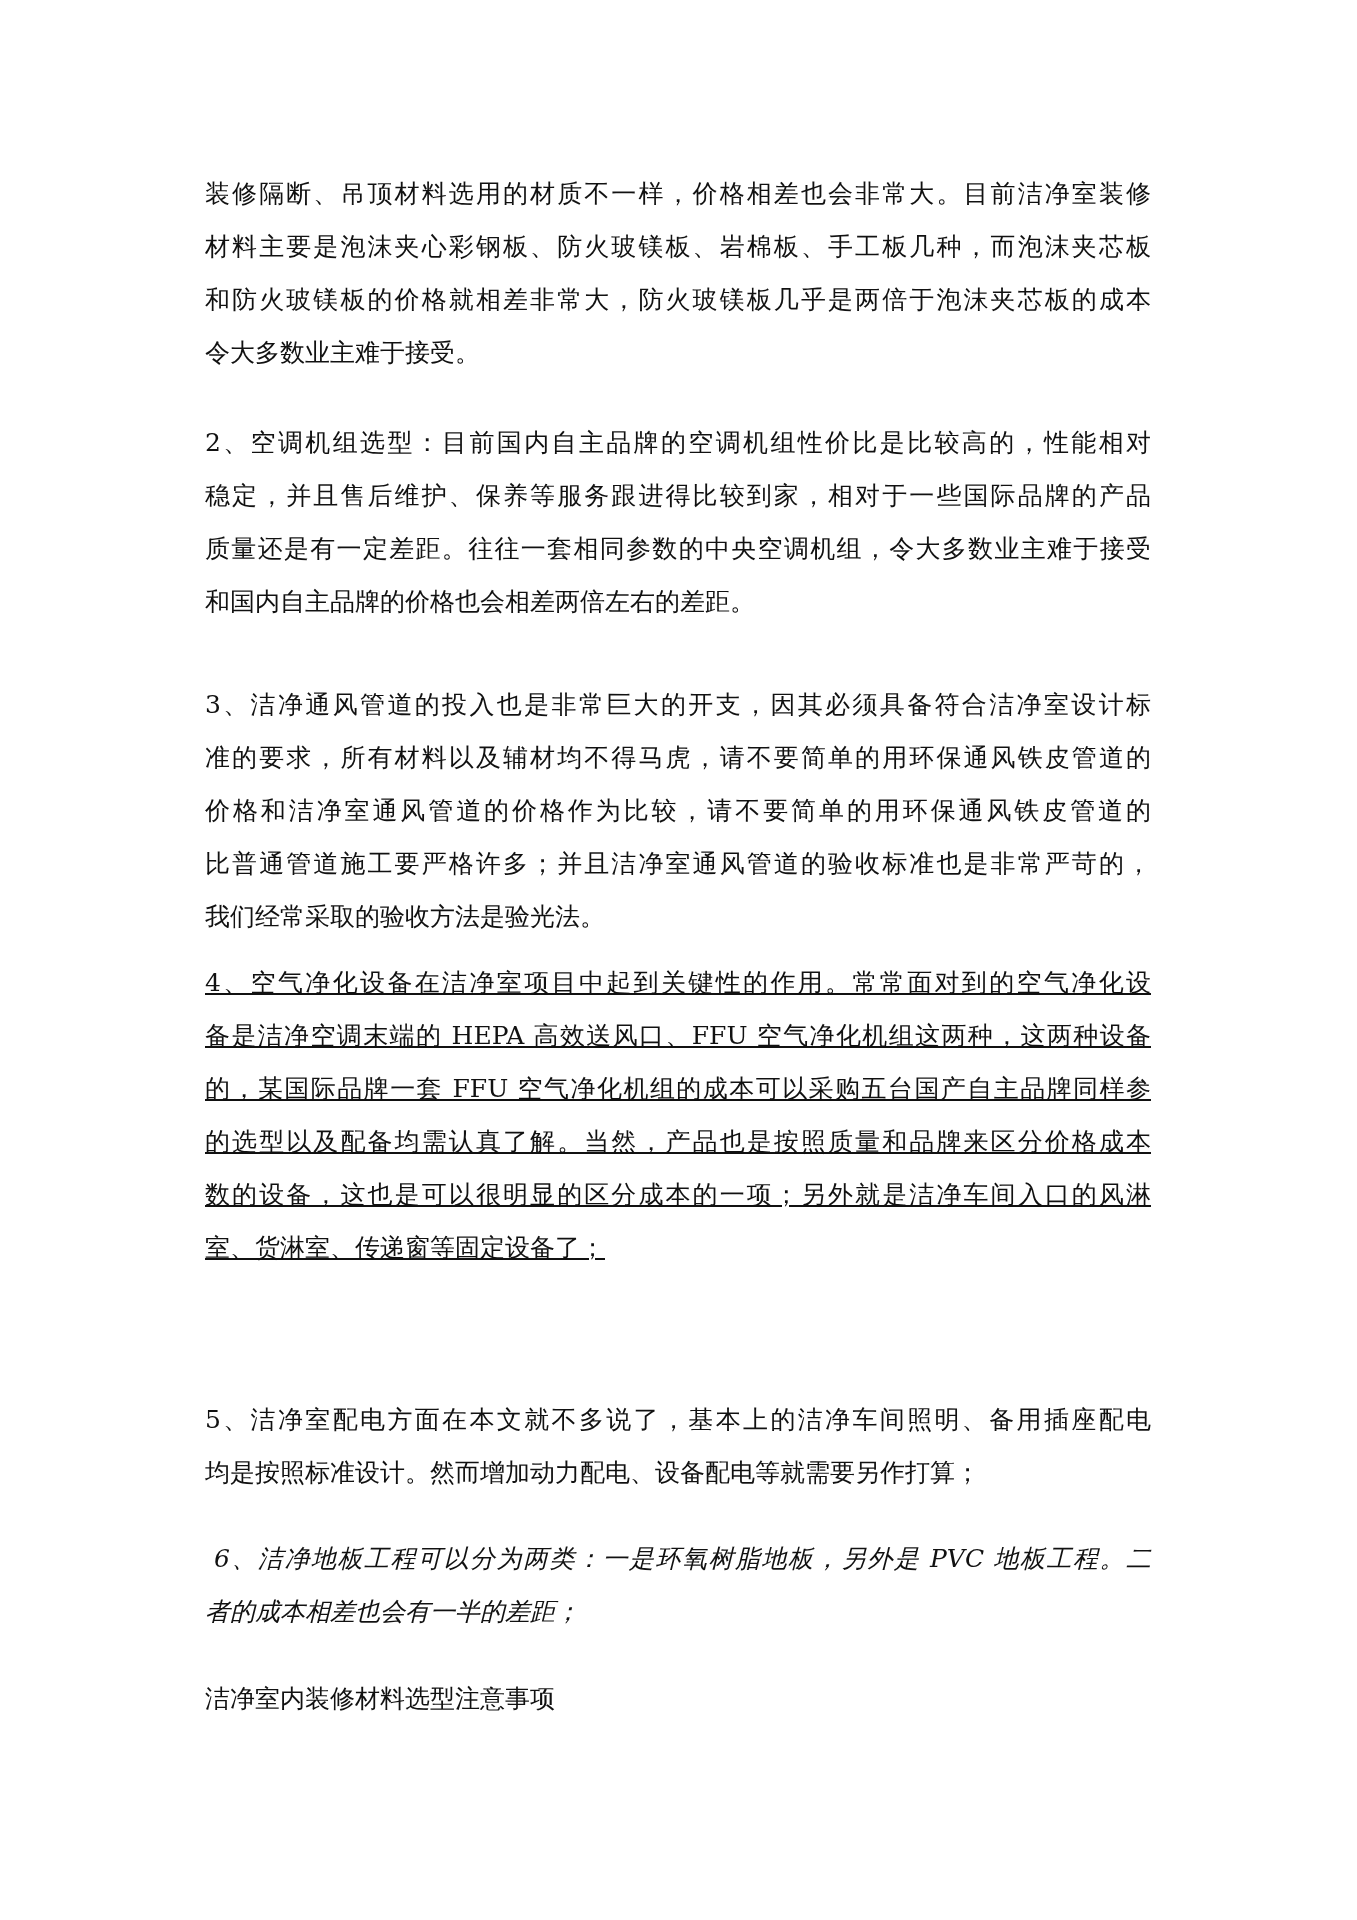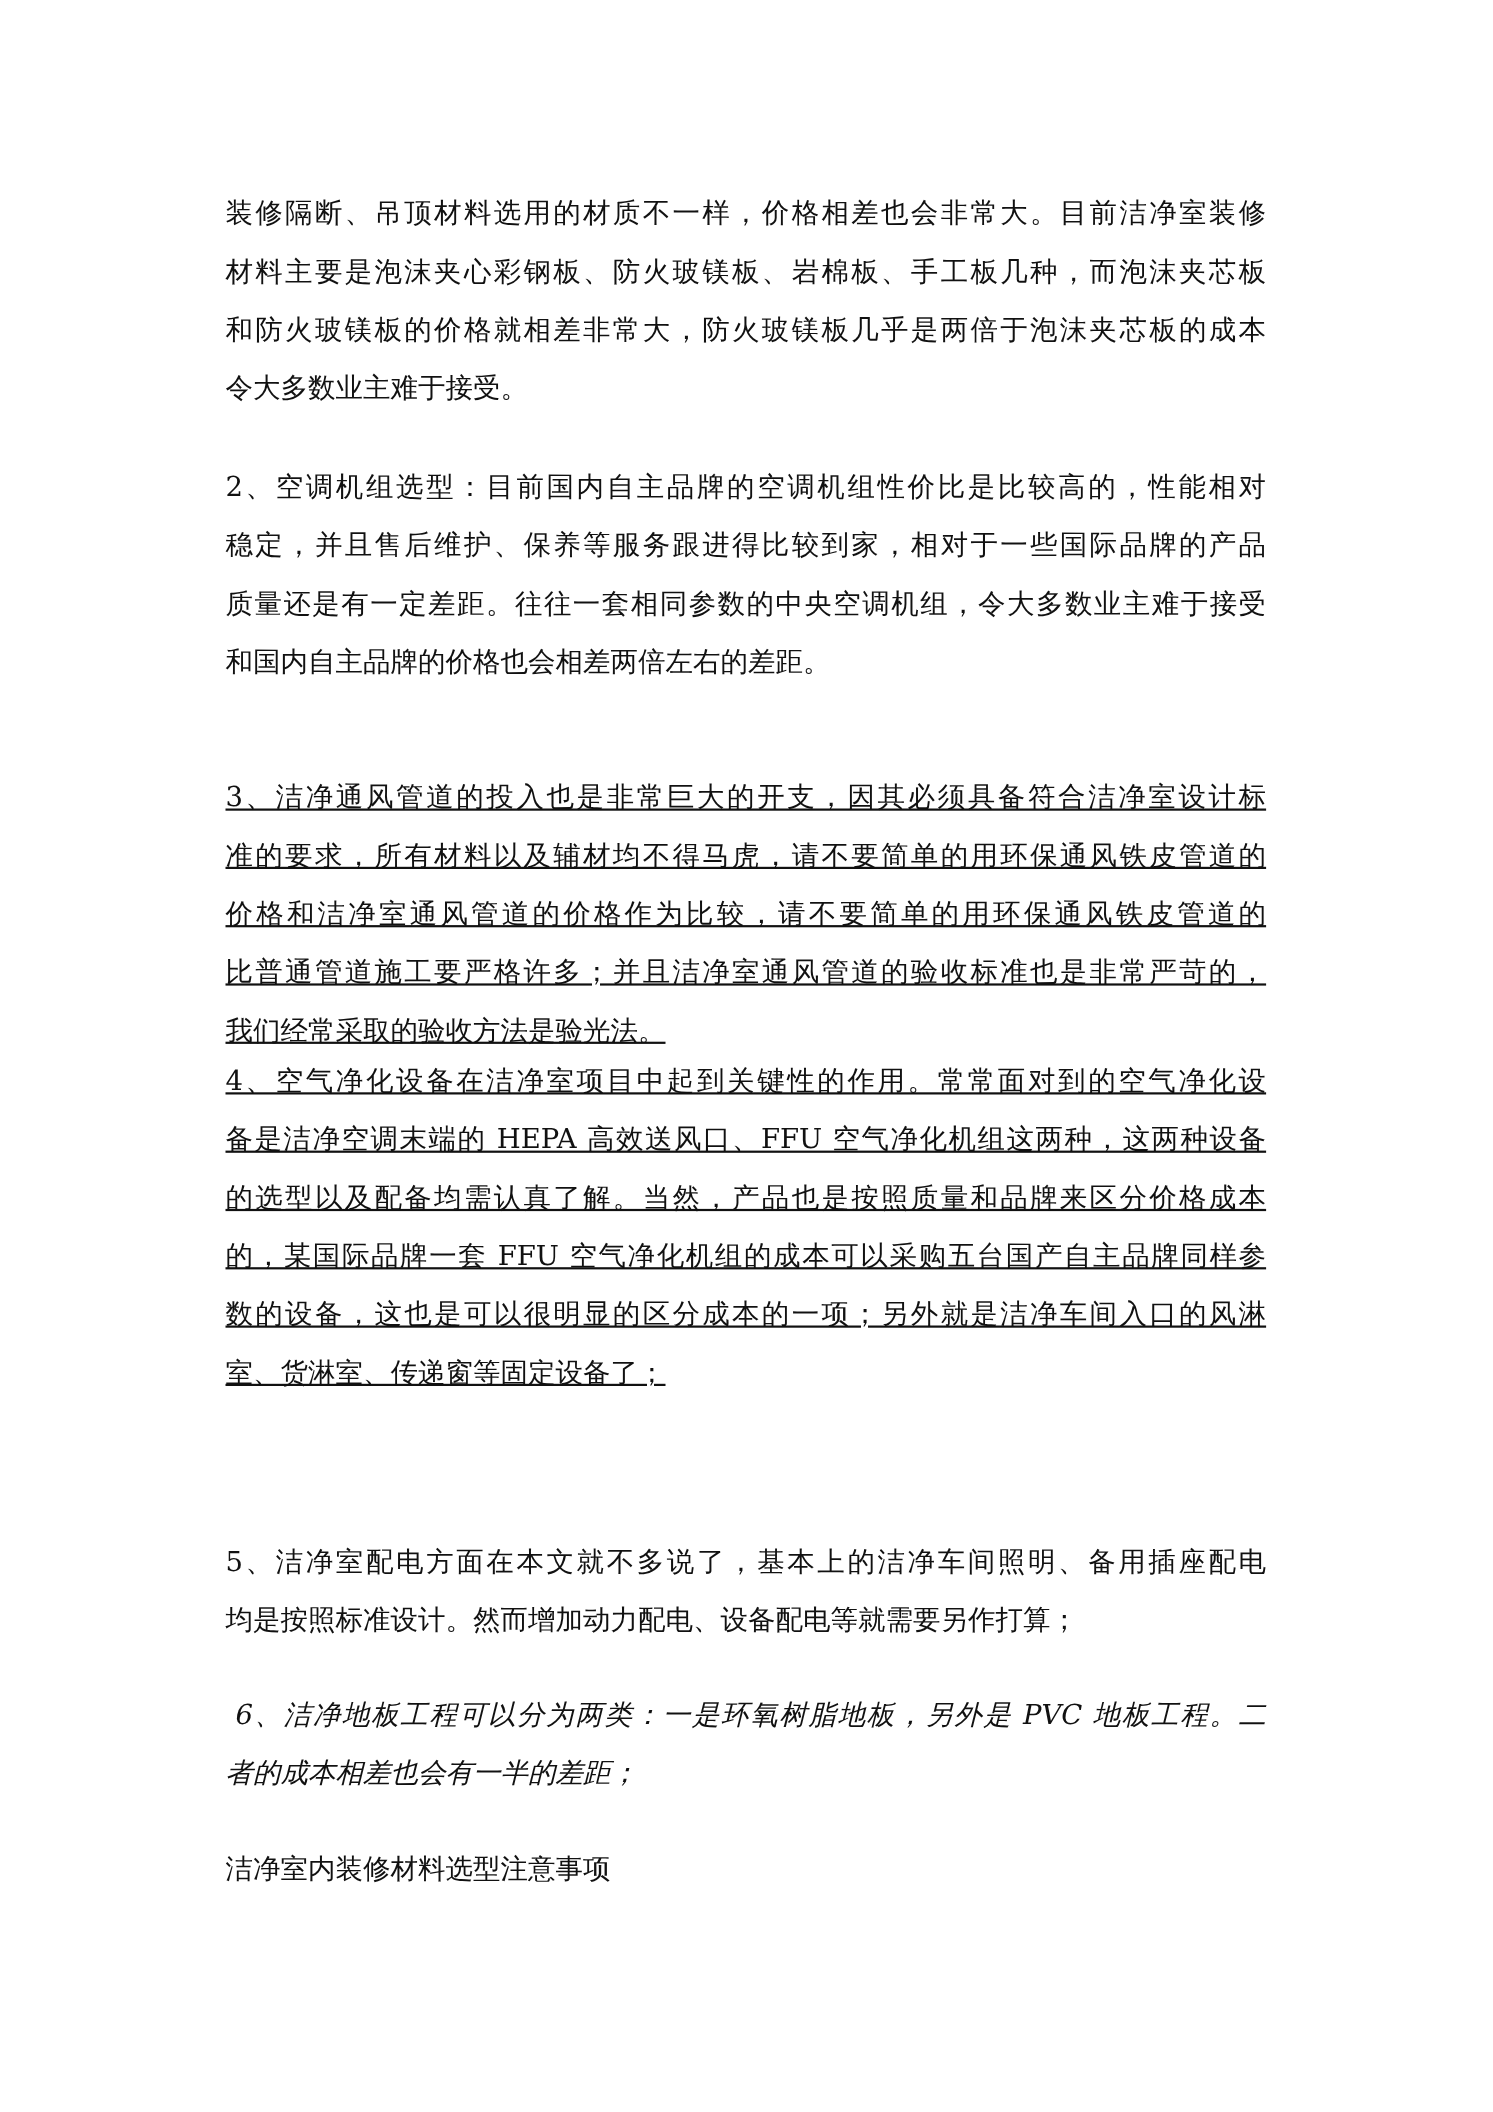--- a/index.html
+++ b/index.html
@@ -66,33 +66,33 @@
     <span class="line">令大多数业主难于接受。</span>
   </div>
 
   <div class="para" style="top:416px;">
     <span class="line full">2、空调机组选型：目前国内自主品牌的空调机组性价比是比较高的，性能相对</span>
     <span class="line full">稳定，并且售后维护、保养等服务跟进得比较到家，相对于一些国际品牌的产品</span>
     <span class="line full">质量还是有一定差距。往往一套相同参数的中央空调机组，令大多数业主难于接受</span>
     <span class="line">和国内自主品牌的价格也会相差两倍左右的差距。</span>
   </div>
 
-  <div class="para" style="top:698px;text-decoration:underline;">
+  <div class="para" style="top:678px;">
     <span class="line full">3、洁净通风管道的投入也是非常巨大的开支，因其必须具备符合洁净室设计标</span>
     <span class="line full">准的要求，所有材料以及辅材均不得马虎，请不要简单的用环保通风铁皮管道的</span>
     <span class="line full">价格和洁净室通风管道的价格作为比较，请不要简单的用环保通风铁皮管道的</span>
     <span class="line full">比普通管道施工要严格许多；并且洁净室通风管道的验收标准也是非常严苛的，</span>
     <span class="line">我们经常采取的验收方法是验光法。</span>
   </div>
 
   <div class="para" style="top:956px;text-decoration:underline;">
     <span class="line full">4、空气净化设备在洁净室项目中起到关键性的作用。常常面对到的空气净化设</span>
     <span class="line full">备是洁净空调末端的 HEPA 高效送风口、FFU 空气净化机组这两种，这两种设备</span>
+    <span class="line full">的，某国际品牌一套 FFU 空气净化机组的成本可以采购五台国产自主品牌同样参</span>
     <span class="line full">的选型以及配备均需认真了解。当然，产品也是按照质量和品牌来区分价格成本</span>
-    <span class="line full">的，某国际品牌一套 FFU 空气净化机组的成本可以采购五台国产自主品牌同样参</span>
     <span class="line full">数的设备，这也是可以很明显的区分成本的一项；另外就是洁净车间入口的风淋</span>
     <span class="line">室、货淋室、传递窗等固定设备了；</span>
   </div>
 
   <div class="para" style="top:1393px;">
     <span class="line full">5、洁净室配电方面在本文就不多说了，基本上的洁净车间照明、备用插座配电</span>
     <span class="line">均是按照标准设计。然而增加动力配电、设备配电等就需要另作打算；</span>
   </div>
 
   <div class="para" style="top:1532px;font-style:italic;">

